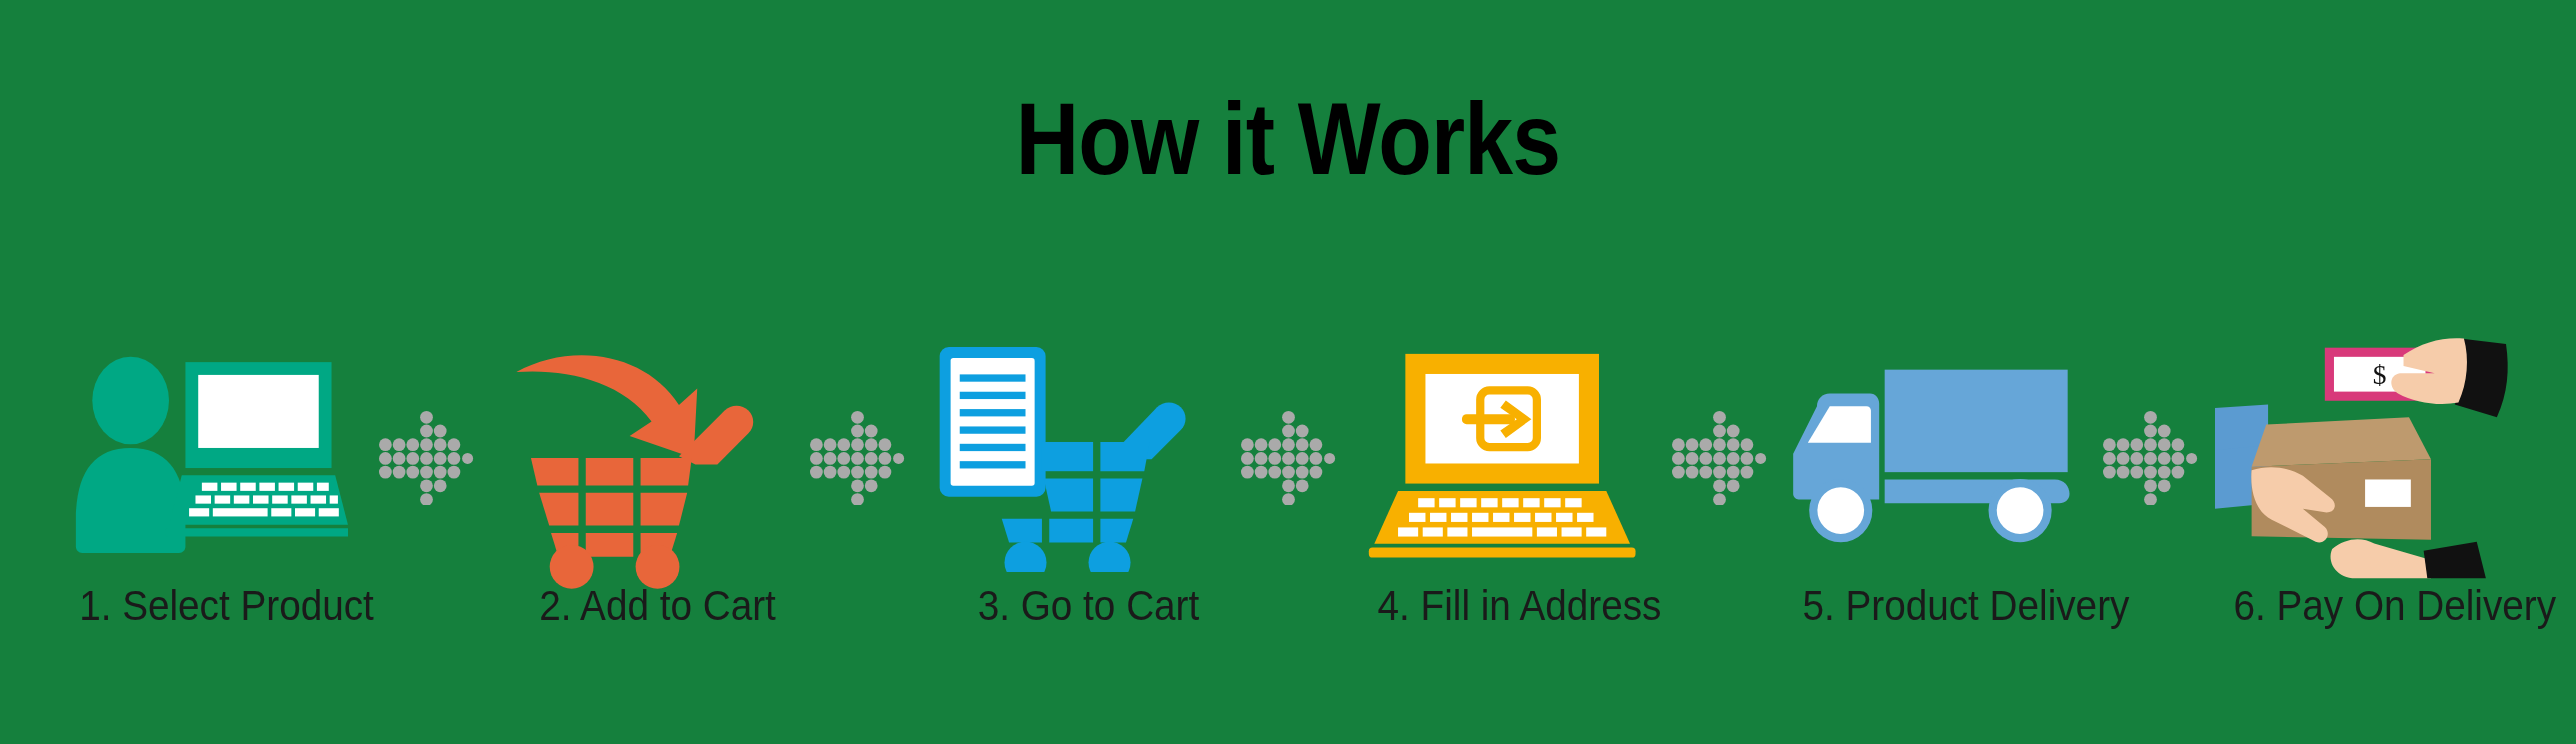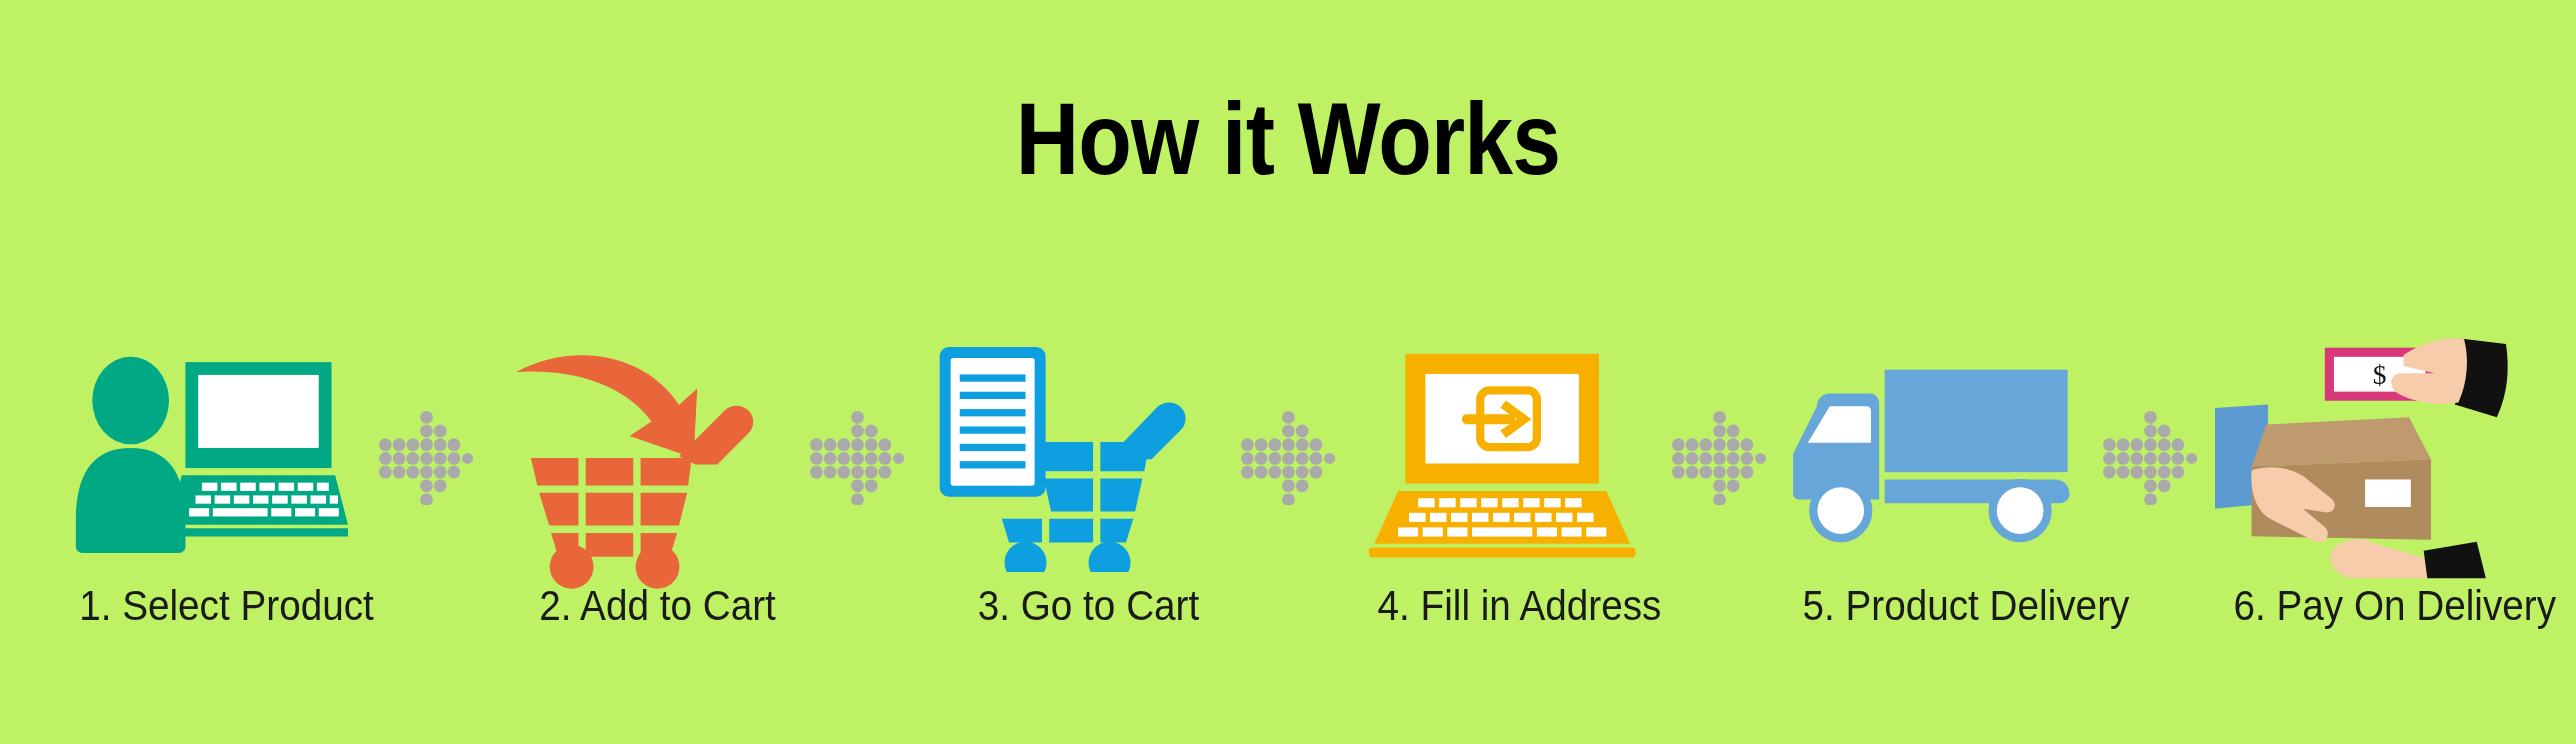--- a/index.html
+++ b/index.html
@@ -12,21 +12,21 @@
     height: 745px;
     overflow: hidden;
     font-family: "Liberation Sans", sans-serif;
     -webkit-font-smoothing: antialiased;
   }
 
   .page {
     position: relative;
     width: 2576px;
     height: 745px;
-    background: #bef264;
+    background: #15803d;
   }
 
   
   .title {
     position: absolute;
     top: 88px;
     left: 0;
     width: 2576px;
     text-align: center;
     font-family: "Liberation Sans Narrow", "Liberation Sans", sans-serif;

